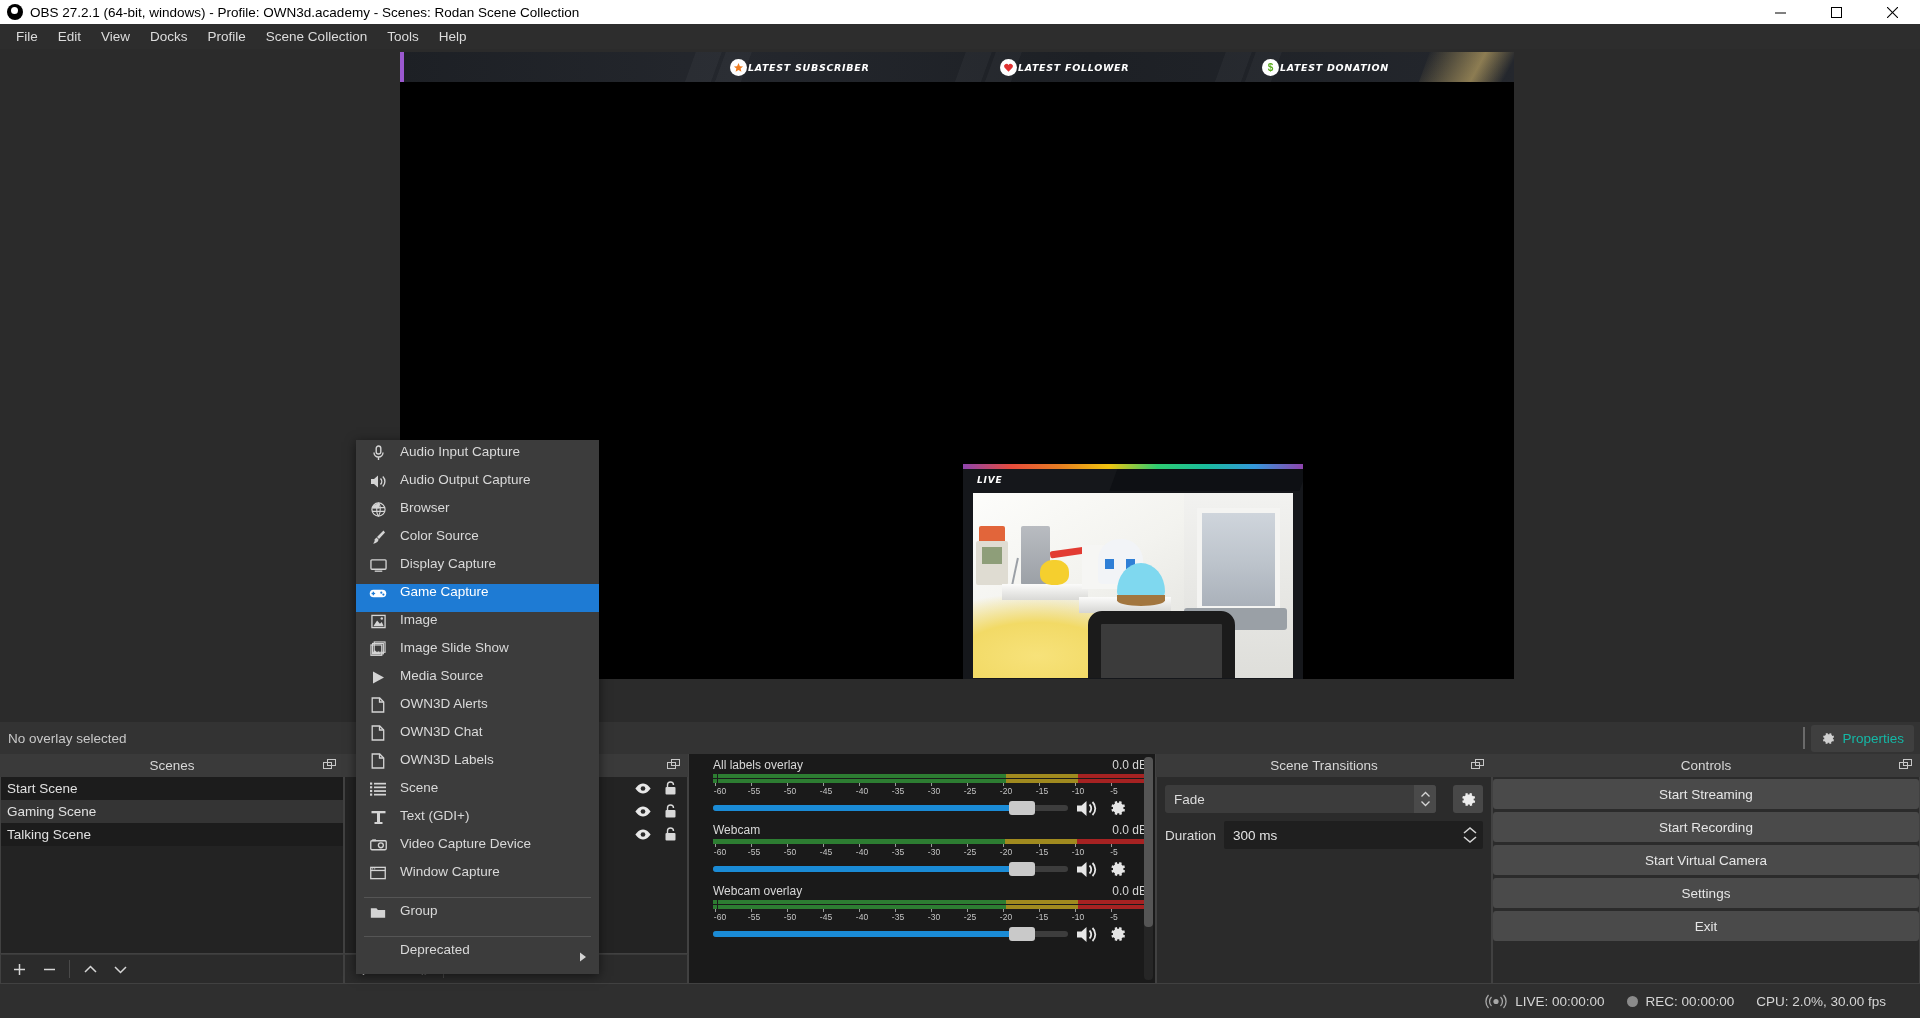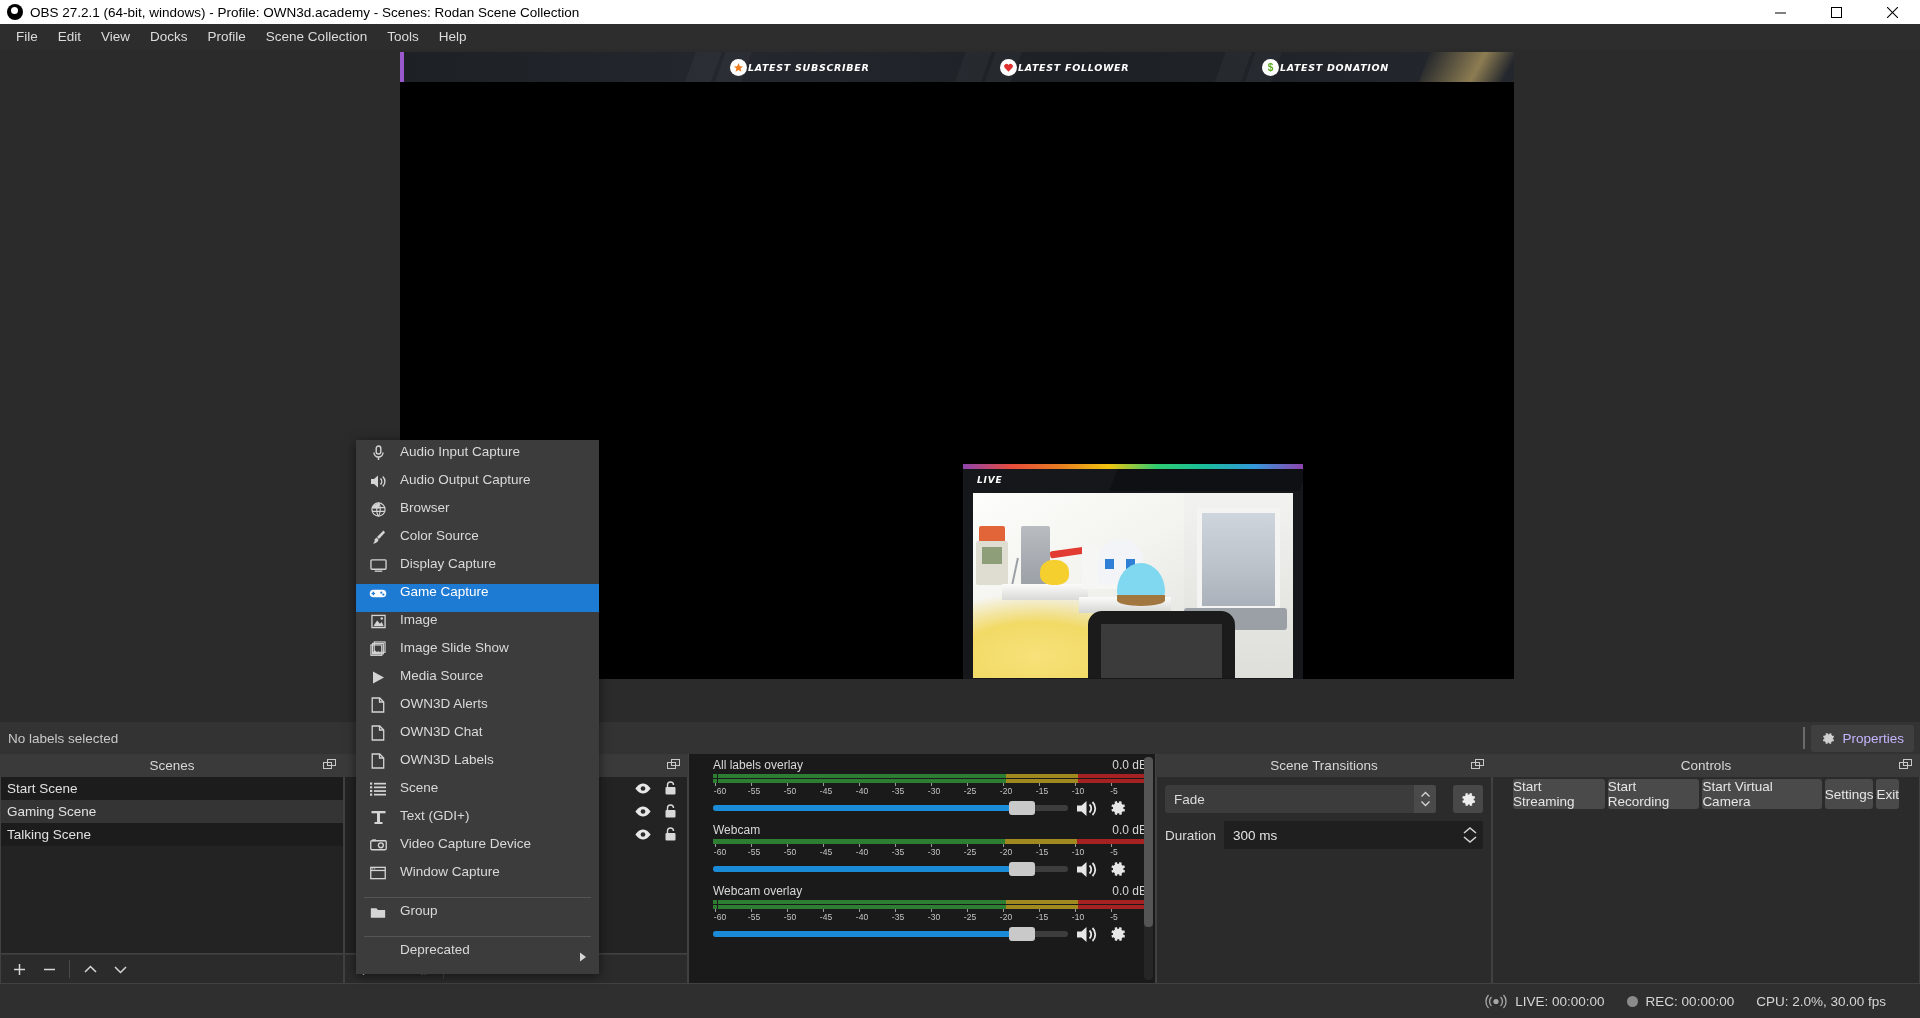--- a/index.html
+++ b/index.html
@@ -166,21 +166,21 @@
   .srcbar {
     height: 33px; flex: 0 0 33px; background: #333333;
     display: flex; align-items: center; position: relative; z-index: 10;
     border-top: 1px solid #2b2b2b;
   }
   .srcbar .nosrc { font-size: 13.5px; color: #c8c8c8; padding-left: 8px; }
   .srcbar .divider { width: 2px; height: 22px; background: #6a6a6a; margin-left: auto; }
   .props-btn {
     display: flex; align-items: center; gap: 6px; height: 27px;
     background: #3f3f3f; border-radius: 3px; padding: 0 10px; margin: 0 6px;
-    color: #c4b5fd; font-size: 13.5px;
+    color: #14b8a6; font-size: 13.5px;
   }
 
   
   .docks { flex: 0 0 230px; display: flex; background: #0f172a; position: relative; z-index: 5; }
   .dock { display: flex; flex-direction: column; margin: 0; }
   .dock-title {
     height: 23px; background: #3a3a3a; color: #d7d7d7; font-size: 13.5px;
     display: flex; align-items: center; justify-content: center; position: relative;
     flex: 0 0 23px;
   }
@@ -264,21 +264,21 @@
     flex: 1 1 auto; height: 28px; background: #1f1f1f; border-radius: 2px; position: relative;
     display: flex; align-items: center; padding-left: 9px; color: #e5e5e5; font-size: 13.5px;
   }
   .spinbox .arrows {
     position: absolute; right: 2px; top: 1px; height: 26px; width: 22px;
     display: flex; flex-direction: column; align-items: center; justify-content: center;
     color: #d0d0d0;
   }
 
   
-  .ctrl-body { background: #2b2b2b; padding: 2px 20px; display: flex; flex-direction: row; gap: 3px; }
+  .ctrl-body { background: #2b2b2b; padding: 2px 0; display: flex; flex-direction: column; gap: 3px; }
   .ctrl-btn {
     height: 30px; background: #4a4a4a; border-radius: 3px; color: #e6e6e6;
     display: flex; align-items: center; justify-content: center; font-size: 13.5px;
   }
 
   
   .statusbar {
     flex: 0 0 34px; background: #2f2f2f; display: flex; align-items: center;
     justify-content: flex-end; gap: 22px; padding-right: 34px;
     color: #d5d5d5; font-size: 13.5px;
@@ -405,21 +405,21 @@
               <div class="chair"></div>
             </div>
           </div>
         </div>
 
       </div>
     </div>
   </div>
 
   <div class="srcbar">
-    <div class="nosrc">No labels selected</div>
+    <div class="nosrc">No overlay selected</div>
     <div class="divider"></div>
     <div class="props-btn">
       <span>
         <svg width="15" height="15" viewBox="0 0 16 16">
             <path fill="#d0d0d0" d="M8 5.2A2.8 2.8 0 1 0 8 10.8 2.8 2.8 0 0 0 8 5.2zm0 4.2A1.4 1.4 0 1 1 8 6.6a1.4 1.4 0 0 1 0 2.8z"></path>
             <path fill="#d0d0d0" d="M14 9.1l-1.3-.3a4.8 4.8 0 0 0 0-1.6L14 6.9l-.6-2-1.3.3a4.8 4.8 0 0 0-1.1-1.1l.3-1.3-2-.6-.3 1.3a4.8 4.8 0 0 0-1.6 0L6.9 2l-2 .6.3 1.3a4.8 4.8 0 0 0-1.1 1.1L2.8 4.7l-.6 2 1.3.5a4.8 4.8 0 0 0 0 1.6L2 9.1l.6 2 1.3-.3a4.8 4.8 0 0 0 1.1 1.1l-.3 1.3 2 .6.5-1.3a4.8 4.8 0 0 0 1.6 0l.3 1.3 2-.6-.3-1.3a4.8 4.8 0 0 0 1.1-1.1l1.3.3z"></path>
           </svg>
       </span>
       <span>Properties</span>
     </div>

